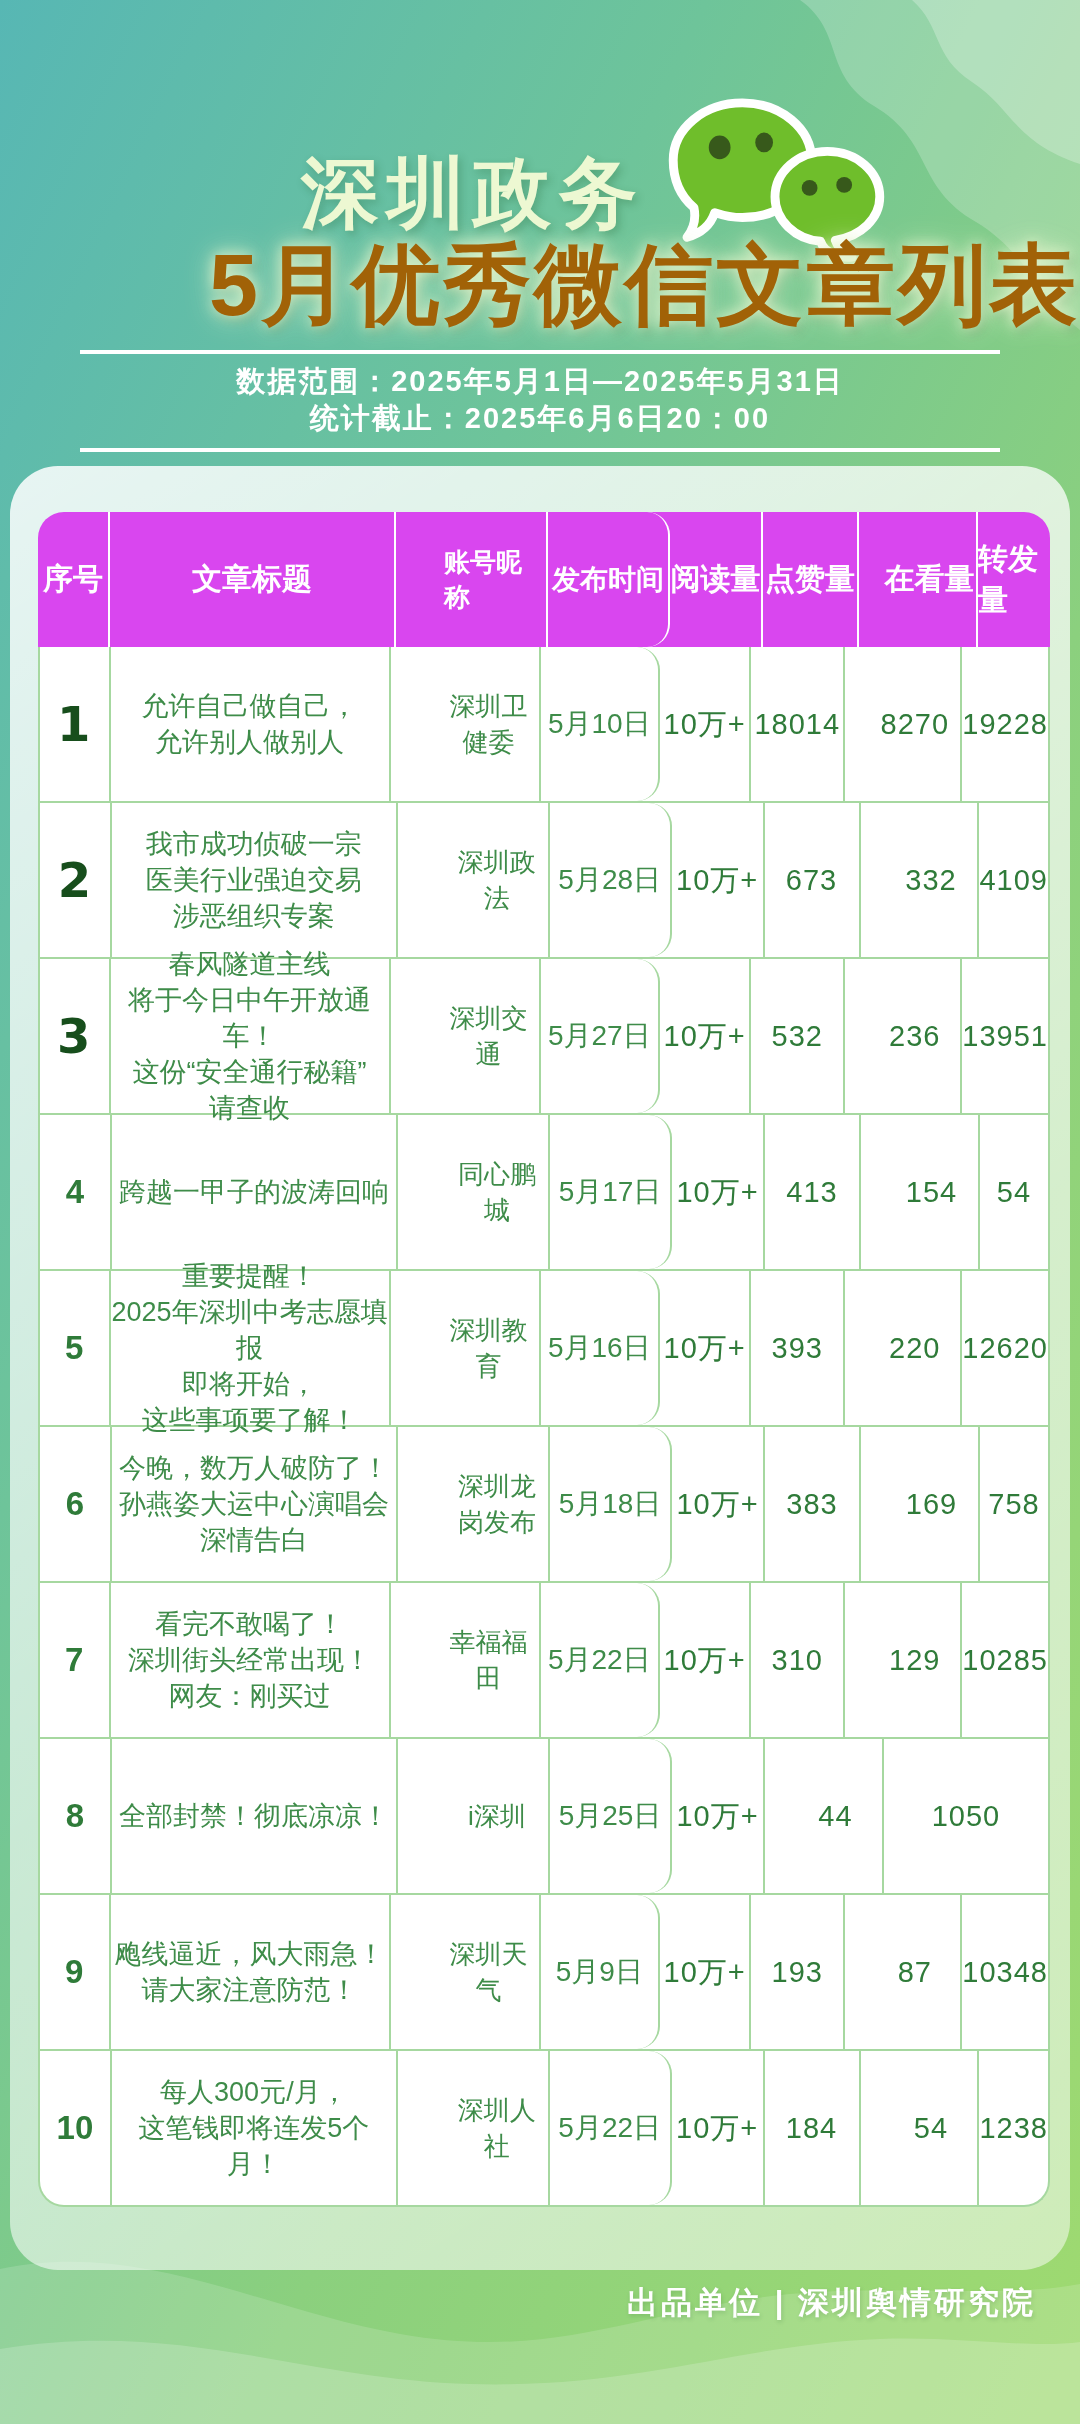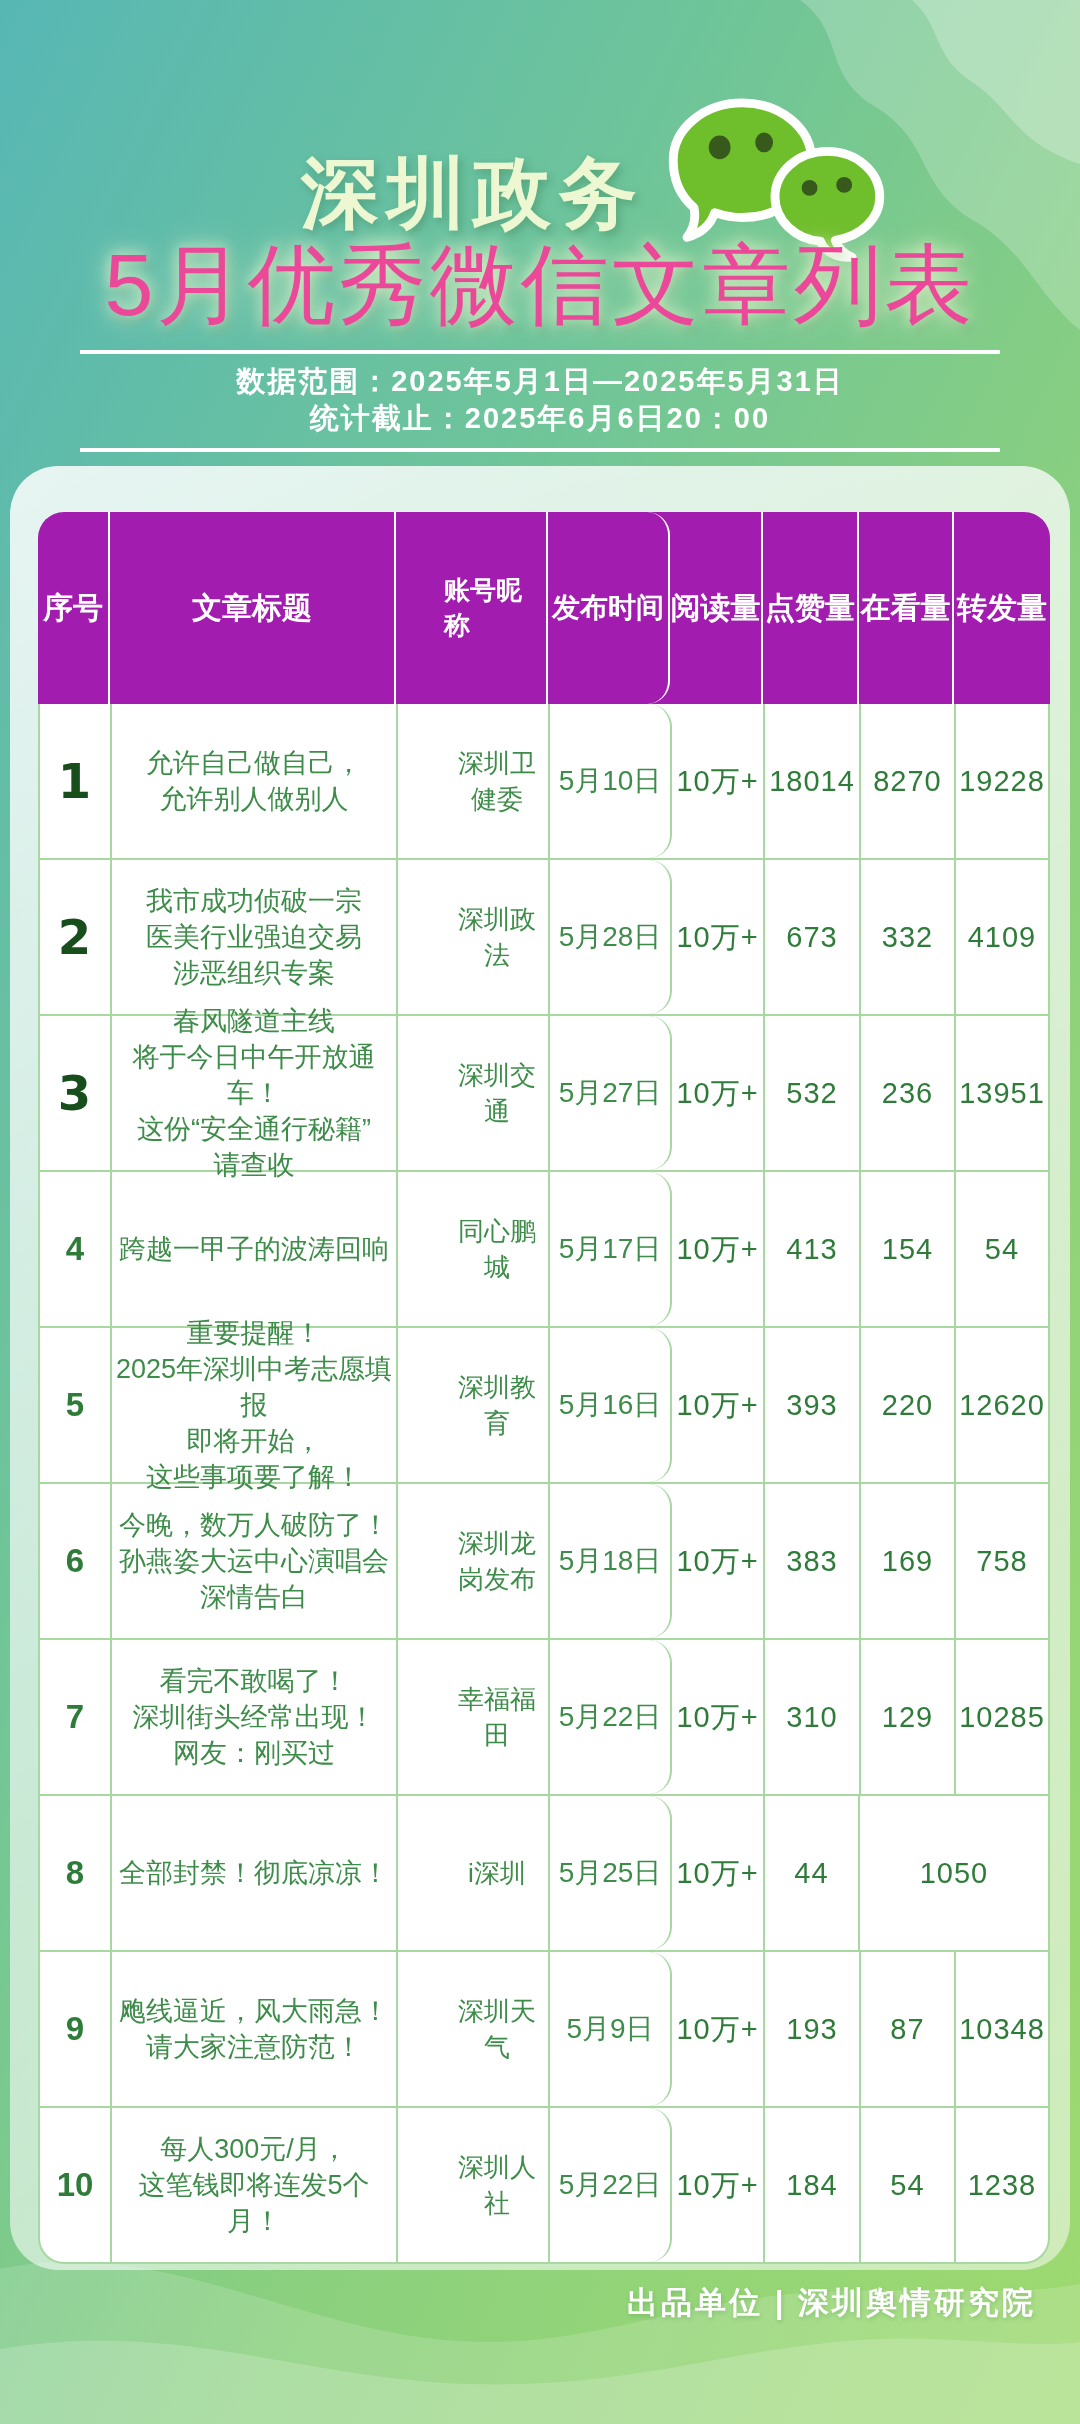--- a/index.html
+++ b/index.html
@@ -17,41 +17,41 @@
     display:flex;justify-content:center;align-items:flex-start;padding-left:110px;box-sizing:border-box;
   }
   .brand-text{
     margin-top:46px;
     font-size:78px;font-weight:900;color:#edf8d2;letter-spacing:8px;
     text-shadow:3px 4px 8px rgba(30,90,40,0.28);
   }
   .wechat-icon{width:228px;height:168px;margin-left:16px;}
 
   .main-title{
-    position:absolute;top:226px;left:0;width:100%;text-align:center;
-    font-size:88px;font-weight:400;color:#ec4899;letter-spacing:3px;
+    position:absolute;top:226px;left:0;width:100%;text-align:right;
+    font-size:88px;font-weight:700;color:#a16207;letter-spacing:3px;
     text-shadow:0 0 14px rgba(230,247,206,0.95),0 0 28px rgba(230,247,206,0.85),4px 6px 8px rgba(20,80,30,0.22);
   }
 
   .info{
     position:absolute;left:80px;right:80px;top:350px;
     border-top:4px solid #ffffff;border-bottom:4px solid #ffffff;
     padding:9px 0 11px;text-align:center;color:#ffffff;
   }
   .info-line{font-size:29px;font-weight:700;line-height:37px;letter-spacing:2px;}
 
   .panel{
     position:absolute;left:10px;right:10px;top:466px;height:1804px;
     background:linear-gradient(150deg,rgba(255,255,255,0.85) 0%,rgba(255,255,255,0.62) 55%,rgba(255,255,255,0.5) 100%);
     border-radius:48px;
   }
 
   .table{position:absolute;left:38px;top:512px;width:1012px;}
   .thead{
-    display:flex;height:192px;background:#a21caf;color:#ffffff;
+    display:flex;height:135px;background:#d946ef;color:#ffffff;
     border-radius:26px 26px 0 0;overflow:hidden;
   }
   .th{
     display:flex;align-items:center;justify-content:center;
     font-size:30px;font-weight:700;border-right:2px solid #ffffff;box-sizing:border-box;
   }
   .th:last-child{border-right:none;}
   .tbody{
     background:#ffffff;border:2px solid #a6d8a0;border-top:none;
     border-radius:0 0 26px 26px;overflow:hidden;
@@ -59,21 +59,21 @@
   .tr{display:flex;height:154px;border-top:2px solid #a6d8a0;}
   .tr:first-child{border-top:none;}
   .td{
     display:flex;align-items:center;justify-content:center;text-align:center;
     border-right:2px solid #a6d8a0;box-sizing:border-box;
     font-size:27px;line-height:36px;color:#3e8c49;font-weight:500;white-space:pre-line;
   }
   .td:last-child{border-right:none;}
   .c1{width:72px;}.c2{width:286px;}.c3{width:152px;font-size:26px;padding-left:48px;}
   .c4{width:122px;font-size:28px;border-radius:23px;}
-  .c5{width:93px;}.c6{width:96px;}.c7{width:95px;}.c8{flex:1;}
+  .c5{width:93px;}.c6{width:96px;}.c7{width:95px;margin-left:24px;}.c8{flex:1;}
   .num{font-size:29px;color:#2f7b39;letter-spacing:1px;}
   .no{font-size:33px;color:#2f7b39;font-weight:700;}
   .no-top{font-size:48px;font-weight:900;color:#174e1c;font-family:"DejaVu Sans",sans-serif;letter-spacing:1px;}
 
   .footer{
     position:absolute;top:2282px;right:44px;color:#ffffff;
     font-size:31px;font-weight:700;letter-spacing:3px;
     text-shadow:1px 2px 4px rgba(30,90,40,0.2);
   }
 </style>

